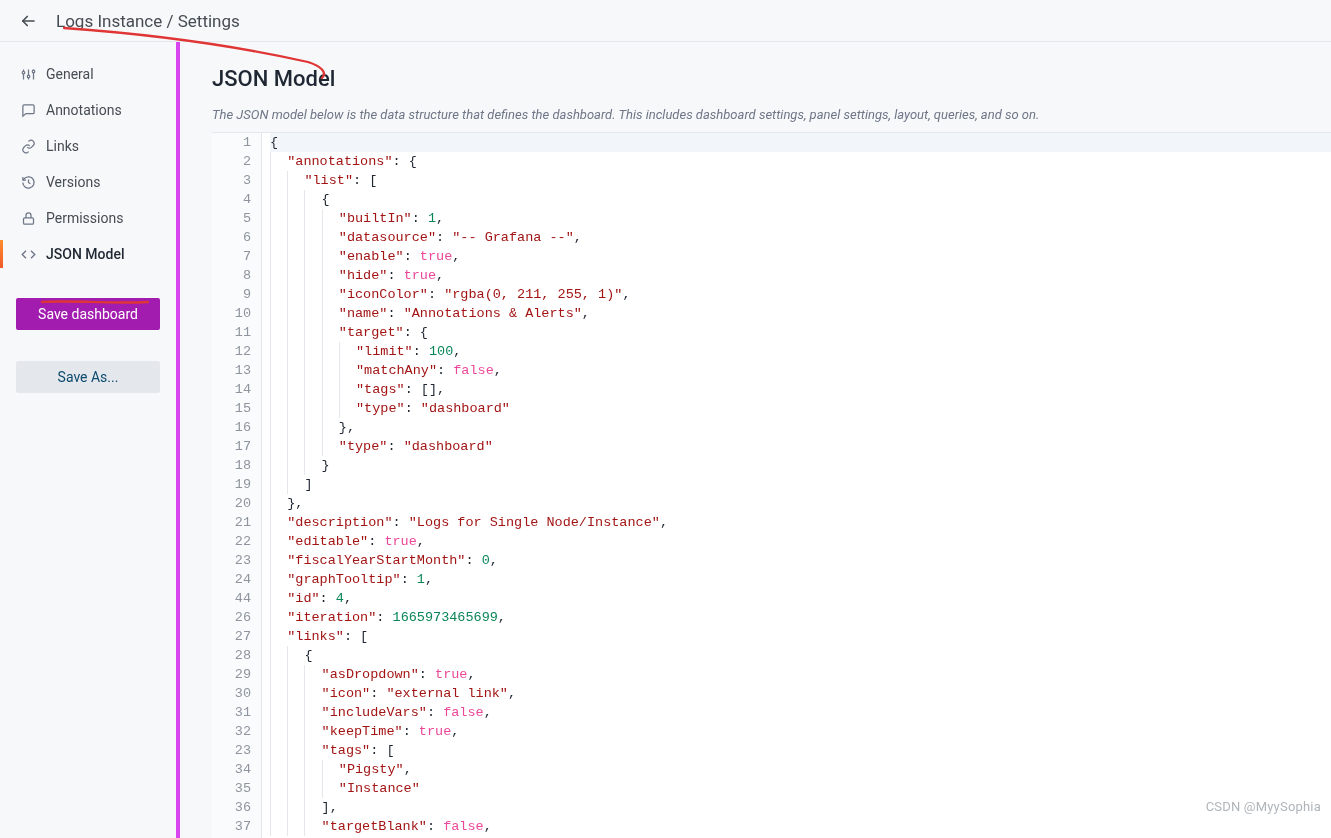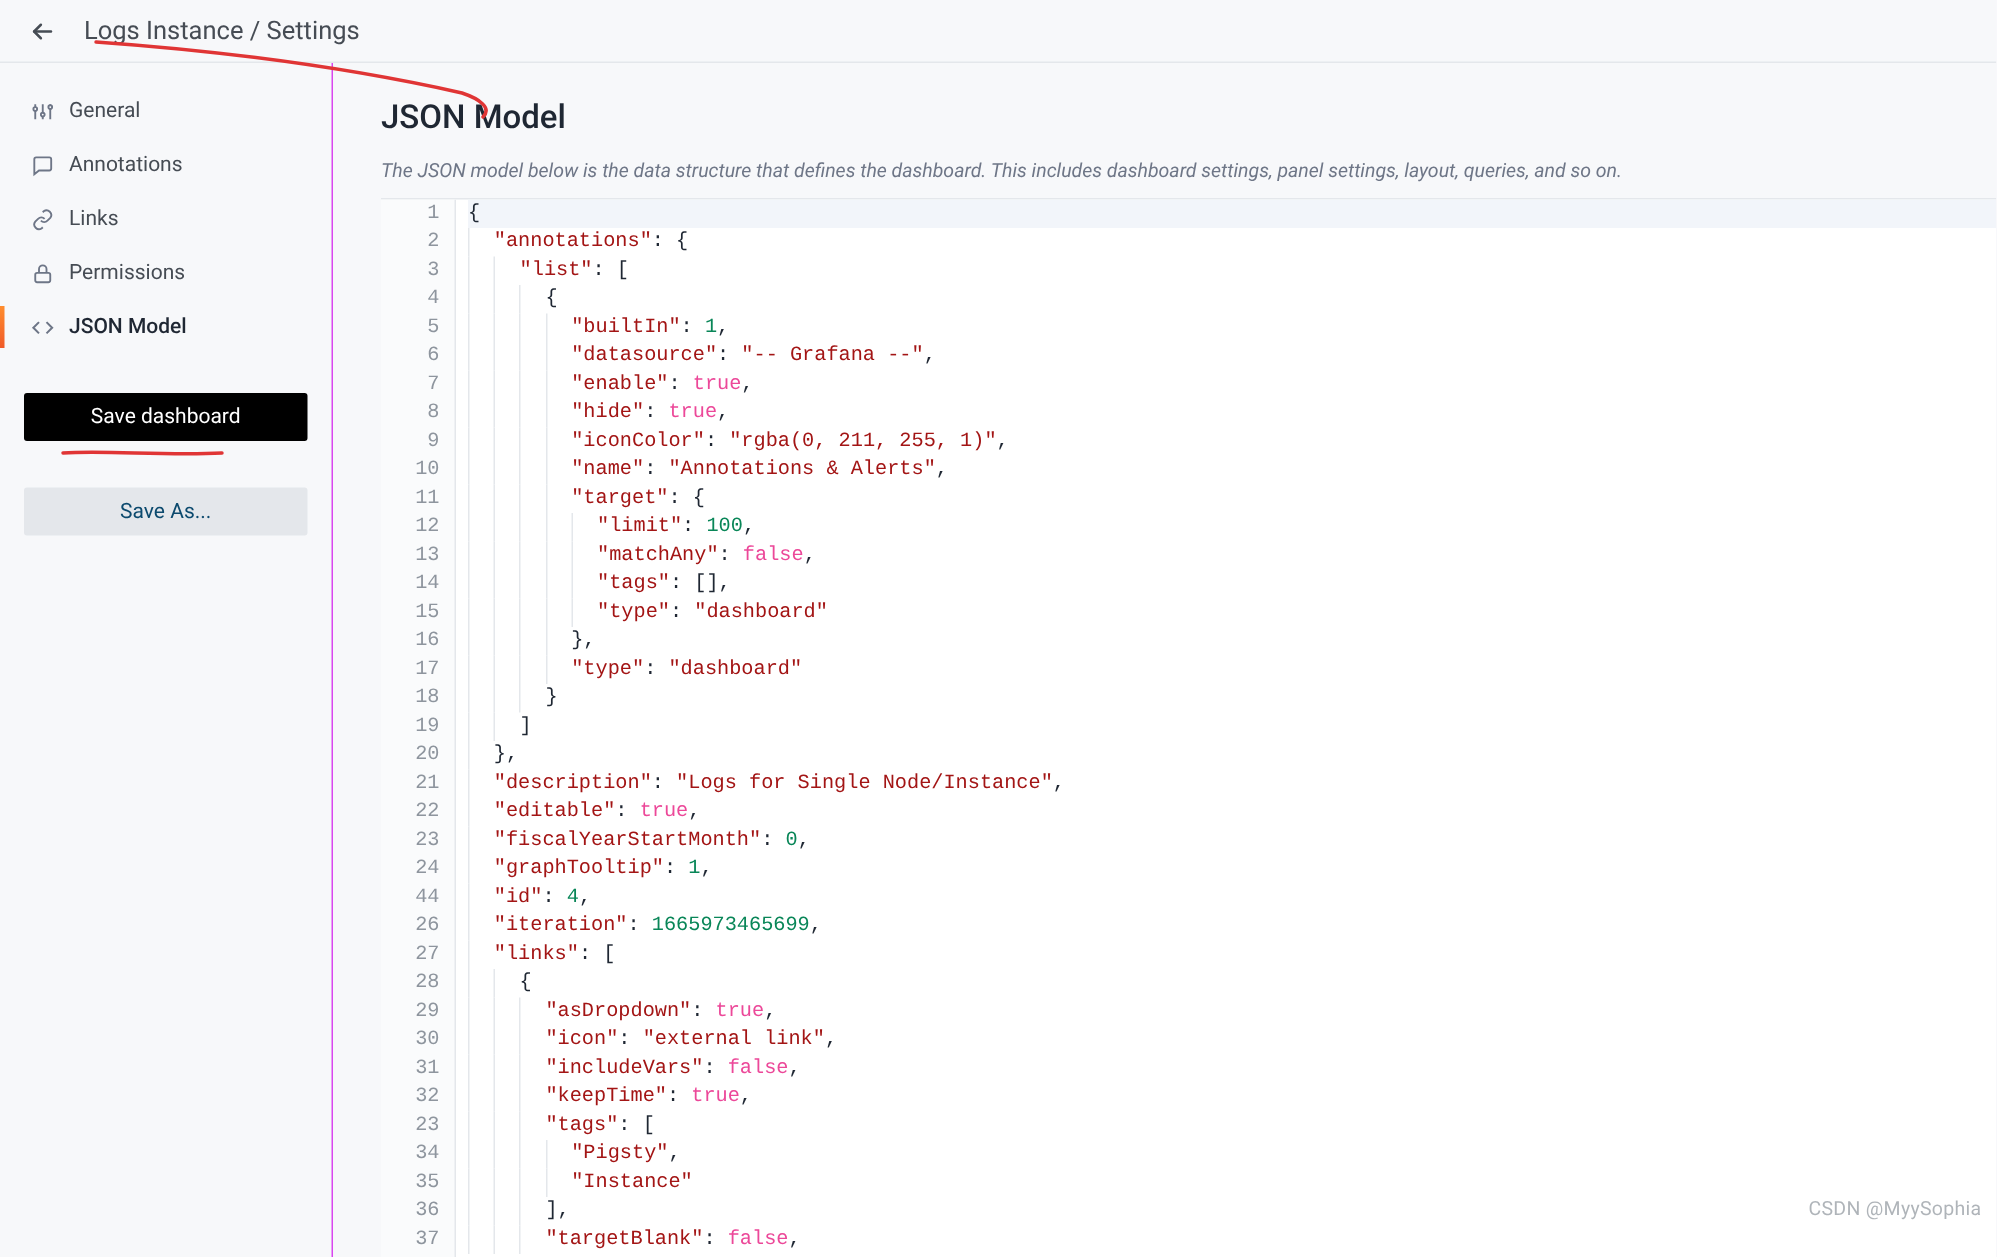--- a/index.html
+++ b/index.html
@@ -17,42 +17,42 @@
   }
   .back-btn {
     width: 24px; height: 24px; display: flex; align-items: center; justify-content: center;
     margin-right: 16px; cursor: pointer; color: #464c54;
   }
   .header-title { font-size: 17px; font-weight: 400; color: #464c54; }
 
   
   .body { display: flex; height: calc(100% - 42px); }
   .sidebar {
-    width: 222px; flex-shrink: 0; border-right: 1px solid #d946ef;
+    width: 180px; flex-shrink: 0; border-right: 4px solid #d946ef;
     padding: 16px 16px 0 16px; display: flex; flex-direction: column; gap: 4px;
     position: relative;
   }
   .sidebar-item {
     display: flex; align-items: center; gap: 10px;
     height: 32px; padding: 0 4px; font-size: 14px; color: #464c54;
     cursor: pointer; border-radius: 2px;
   }
   .sidebar-item.active { font-weight: 500; color: #1f2733; position: relative; }
   .sidebar-item.active::before {
     content: ""; position: absolute; left: -16px; top: 2px; bottom: 2px; width: 3px;
     background: linear-gradient(180deg, #ff8d2e 0%, #f05a28 100%);
   }
   .sidebar-icon { width: 16px; height: 16px; display: inline-flex; align-items: center; justify-content: center; color: #6e7687; }
 
   .sidebar-buttons { margin-top: 24px; display: flex; flex-direction: column; gap: 8px; }
   .btn {
     height: 32px; border: none; border-radius: 2px; font-size: 14px; cursor: pointer;
     font-family: inherit;
   }
-  .btn-primary { background: #000000; color: #fff; }
+  .btn-primary { background: #a21caf; color: #fff; }
   .btn-secondary { background: #e4e7eb; color: #0c4a6e; margin-top: 23px; }
 
   
   .main { flex: 1; padding: 24px 0 0 32px; overflow: hidden; display: flex; flex-direction: column; }
   .main-title { font-size: 22px; font-weight: 500; color: #1f2733; margin-bottom: 16px; }
   .main-desc { font-size: 13px; font-style: italic; color: #6e7687; margin-bottom: 10px; }
 
   
   .editor {
     flex: 1; display: flex; font-family: Menlo, Monaco, Consolas, "Courier New", monospace;
@@ -124,20 +124,30 @@
         <span>Annotations</span>
       </div>
       <div class="sidebar-item">
         <span class="sidebar-icon">
           <svg width="15" height="15" viewBox="0 0 24 24" fill="none" stroke="currentColor" stroke-width="2">
               <path d="M10 13a5 5 0 0 0 7 0l3-3a5 5 0 0 0-7-7l-1 1"></path>
               <path d="M14 11a5 5 0 0 0-7 0l-3 3a5 5 0 0 0 7 7l1-1"></path>
             </svg>
         </span>
         <span>Links</span>
+      </div>
+      <div class="sidebar-item">
+        <span class="sidebar-icon">
+          <svg width="15" height="15" viewBox="0 0 24 24" fill="none" stroke="currentColor" stroke-width="2">
+              <path d="M3 12a9 9 0 1 0 3-6.7L3 8"></path>
+              <polyline points="3 3 3 8 8 8"></polyline>
+              <polyline points="12 7 12 12 15 14"></polyline>
+            </svg>
+        </span>
+        <span>Versions</span>
       </div>
       <div class="sidebar-item">
         <span class="sidebar-icon">
           <svg width="15" height="15" viewBox="0 0 24 24" fill="none" stroke="currentColor" stroke-width="2">
               <rect x="4" y="11" width="16" height="10" rx="2"></rect>
               <path d="M8 11V7a4 4 0 0 1 8 0v4"></path>
             </svg>
         </span>
         <span>Permissions</span>
       </div>

